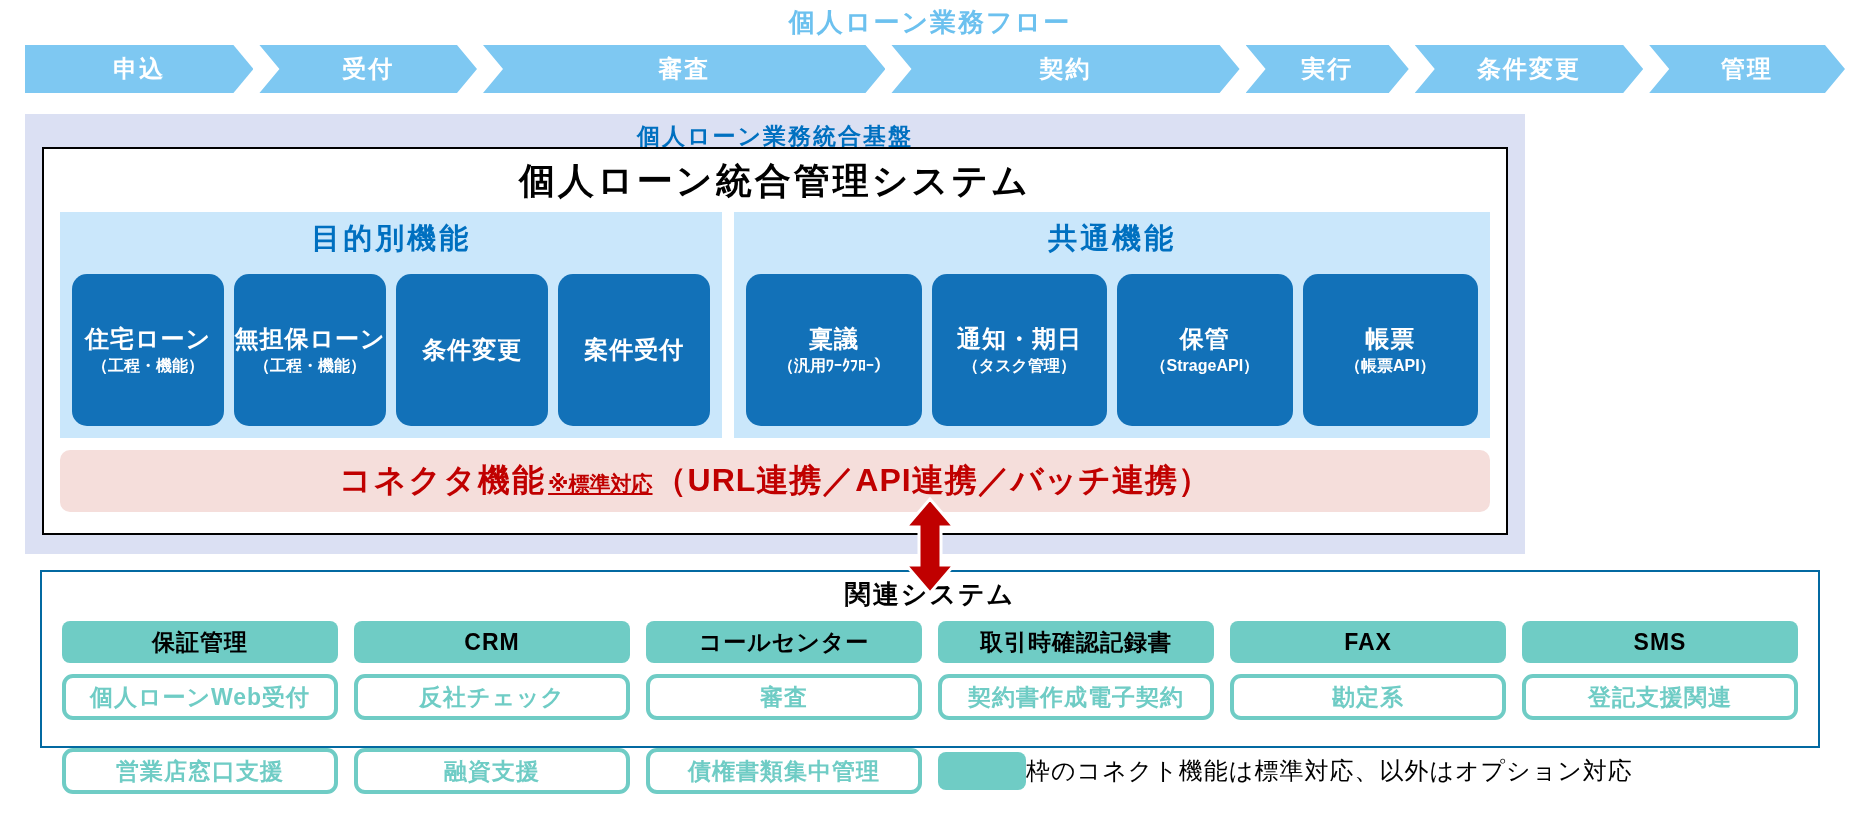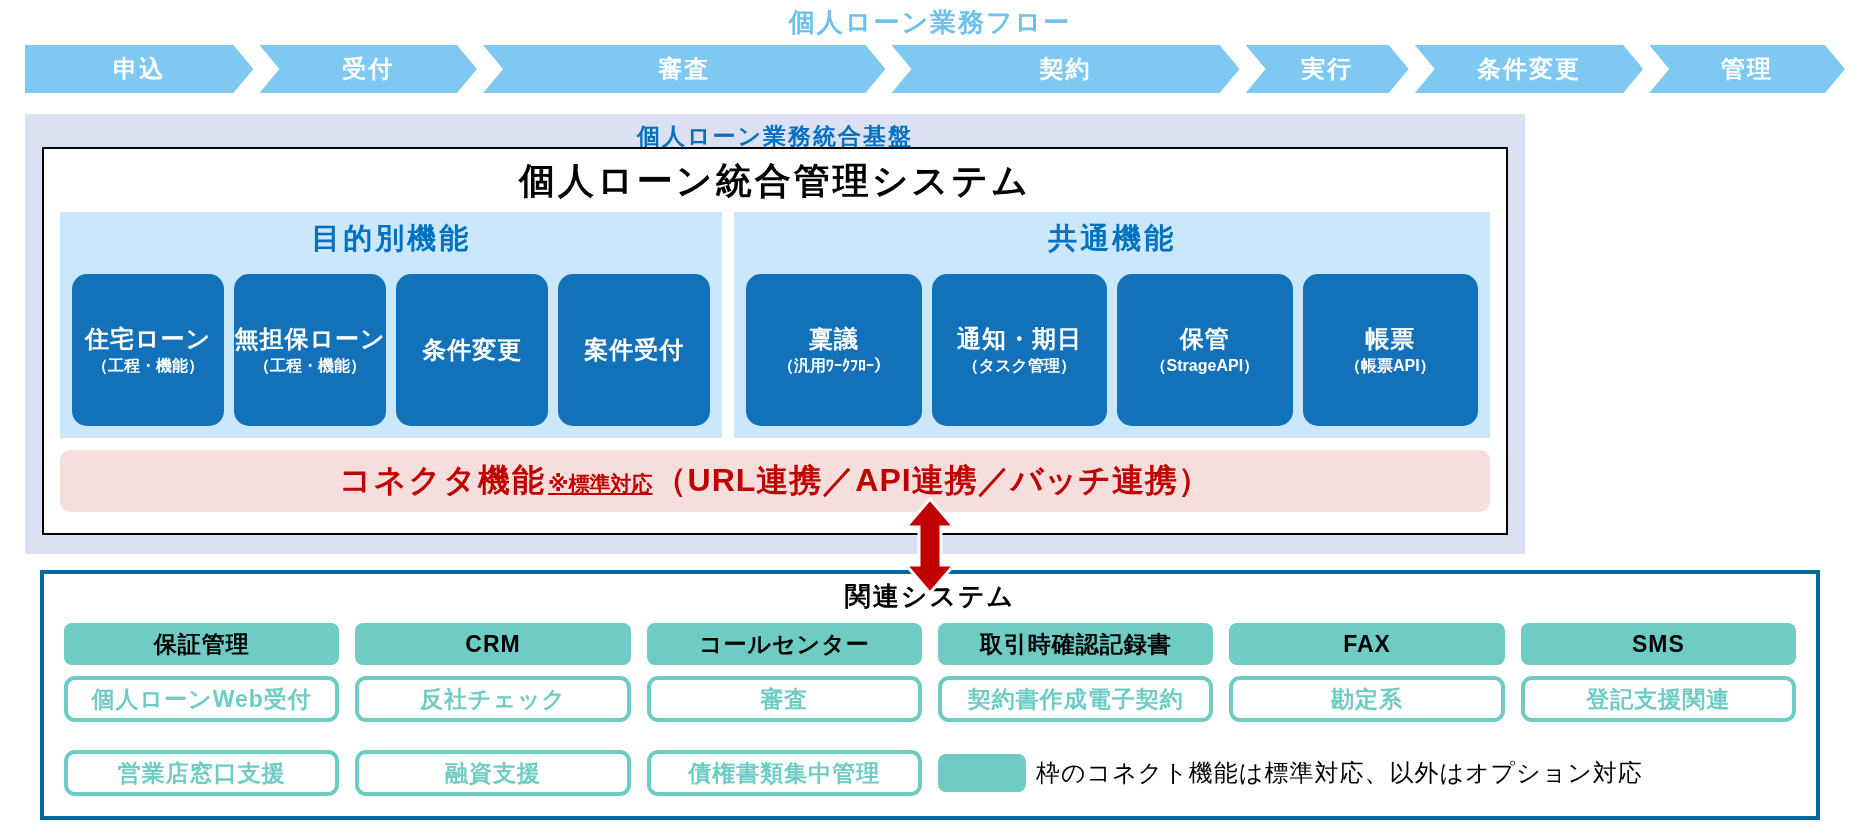--- a/index.html
+++ b/index.html
@@ -38,35 +38,35 @@
   .connector { margin:12px 16px 0; height:62px; background:#f5dedb; border-radius:10px;
     display:flex; align-items:center; justify-content:center; color:#c00000; }
   .connector .c-main { font-size:32px; font-weight:bold; letter-spacing:2px; }
   .connector .c-note { font-size:21px; font-weight:bold; margin:6px 2px 0;text-decoration:underline; }
   .connector .c-detail { font-size:32px; font-weight:bold; letter-spacing:1px; }
 
   
   .arrow-wrap { position:absolute; left:904px; top:497px; width:52px; height:98px; z-index:5; }
 
   
-  .related { position:absolute; top:570px; left:40px; width:1780px; height:250px;
-    background:#ffffff; border:4px solid #0369a1; }
+  .related { position:absolute; top:570px; left:40px; width:1780px; height:178px;
+    background:#ffffff; border:2px solid #0369a1; }
   .related-title { text-align:center; margin-top:5px; font-size:26px; font-weight:bold;
     color:#000000; letter-spacing:2px; }
   .related-grid { display:grid; grid-template-columns:repeat(6,1fr);
     grid-template-rows:42px 11px 46px 28px 46px; column-gap:16px; margin:9px 20px 0; }
   .cell-header { grid-row:1; background:#6fccc5; border-radius:8px; color:#000000;
     font-size:23px; font-weight:bold; display:flex; align-items:center; justify-content:center;
     letter-spacing:1px; }
   .cell-outline { background:#ffffff; border:4px solid #6fccc5; border-radius:11px;
     color:#6fccc5; font-size:23px; font-weight:bold; display:flex; align-items:center;
     justify-content:center; letter-spacing:1px; box-shadow:inset 0 0 0 2px #ffffff; }
   .r2 { grid-row:3; }
   .r3 { grid-row:5; }
-  .legend { grid-row:5; grid-column:4/7; display:flex; align-items:center; gap:10px; }
+  .legend { grid-row:5; grid-column:4/7; display:flex; align-items:center; }
   .legend-swatch { width:88px; height:38px; background:#6fccc5; border-radius:8px; flex:none; }
   .legend-text { font-size:24px; color:#000000; letter-spacing:1px; white-space:nowrap; }
 </style>
 </head>
 <body>
 
 <div class="page">
 
   <div class="main-title">個人ローン業務フロー</div>
 

